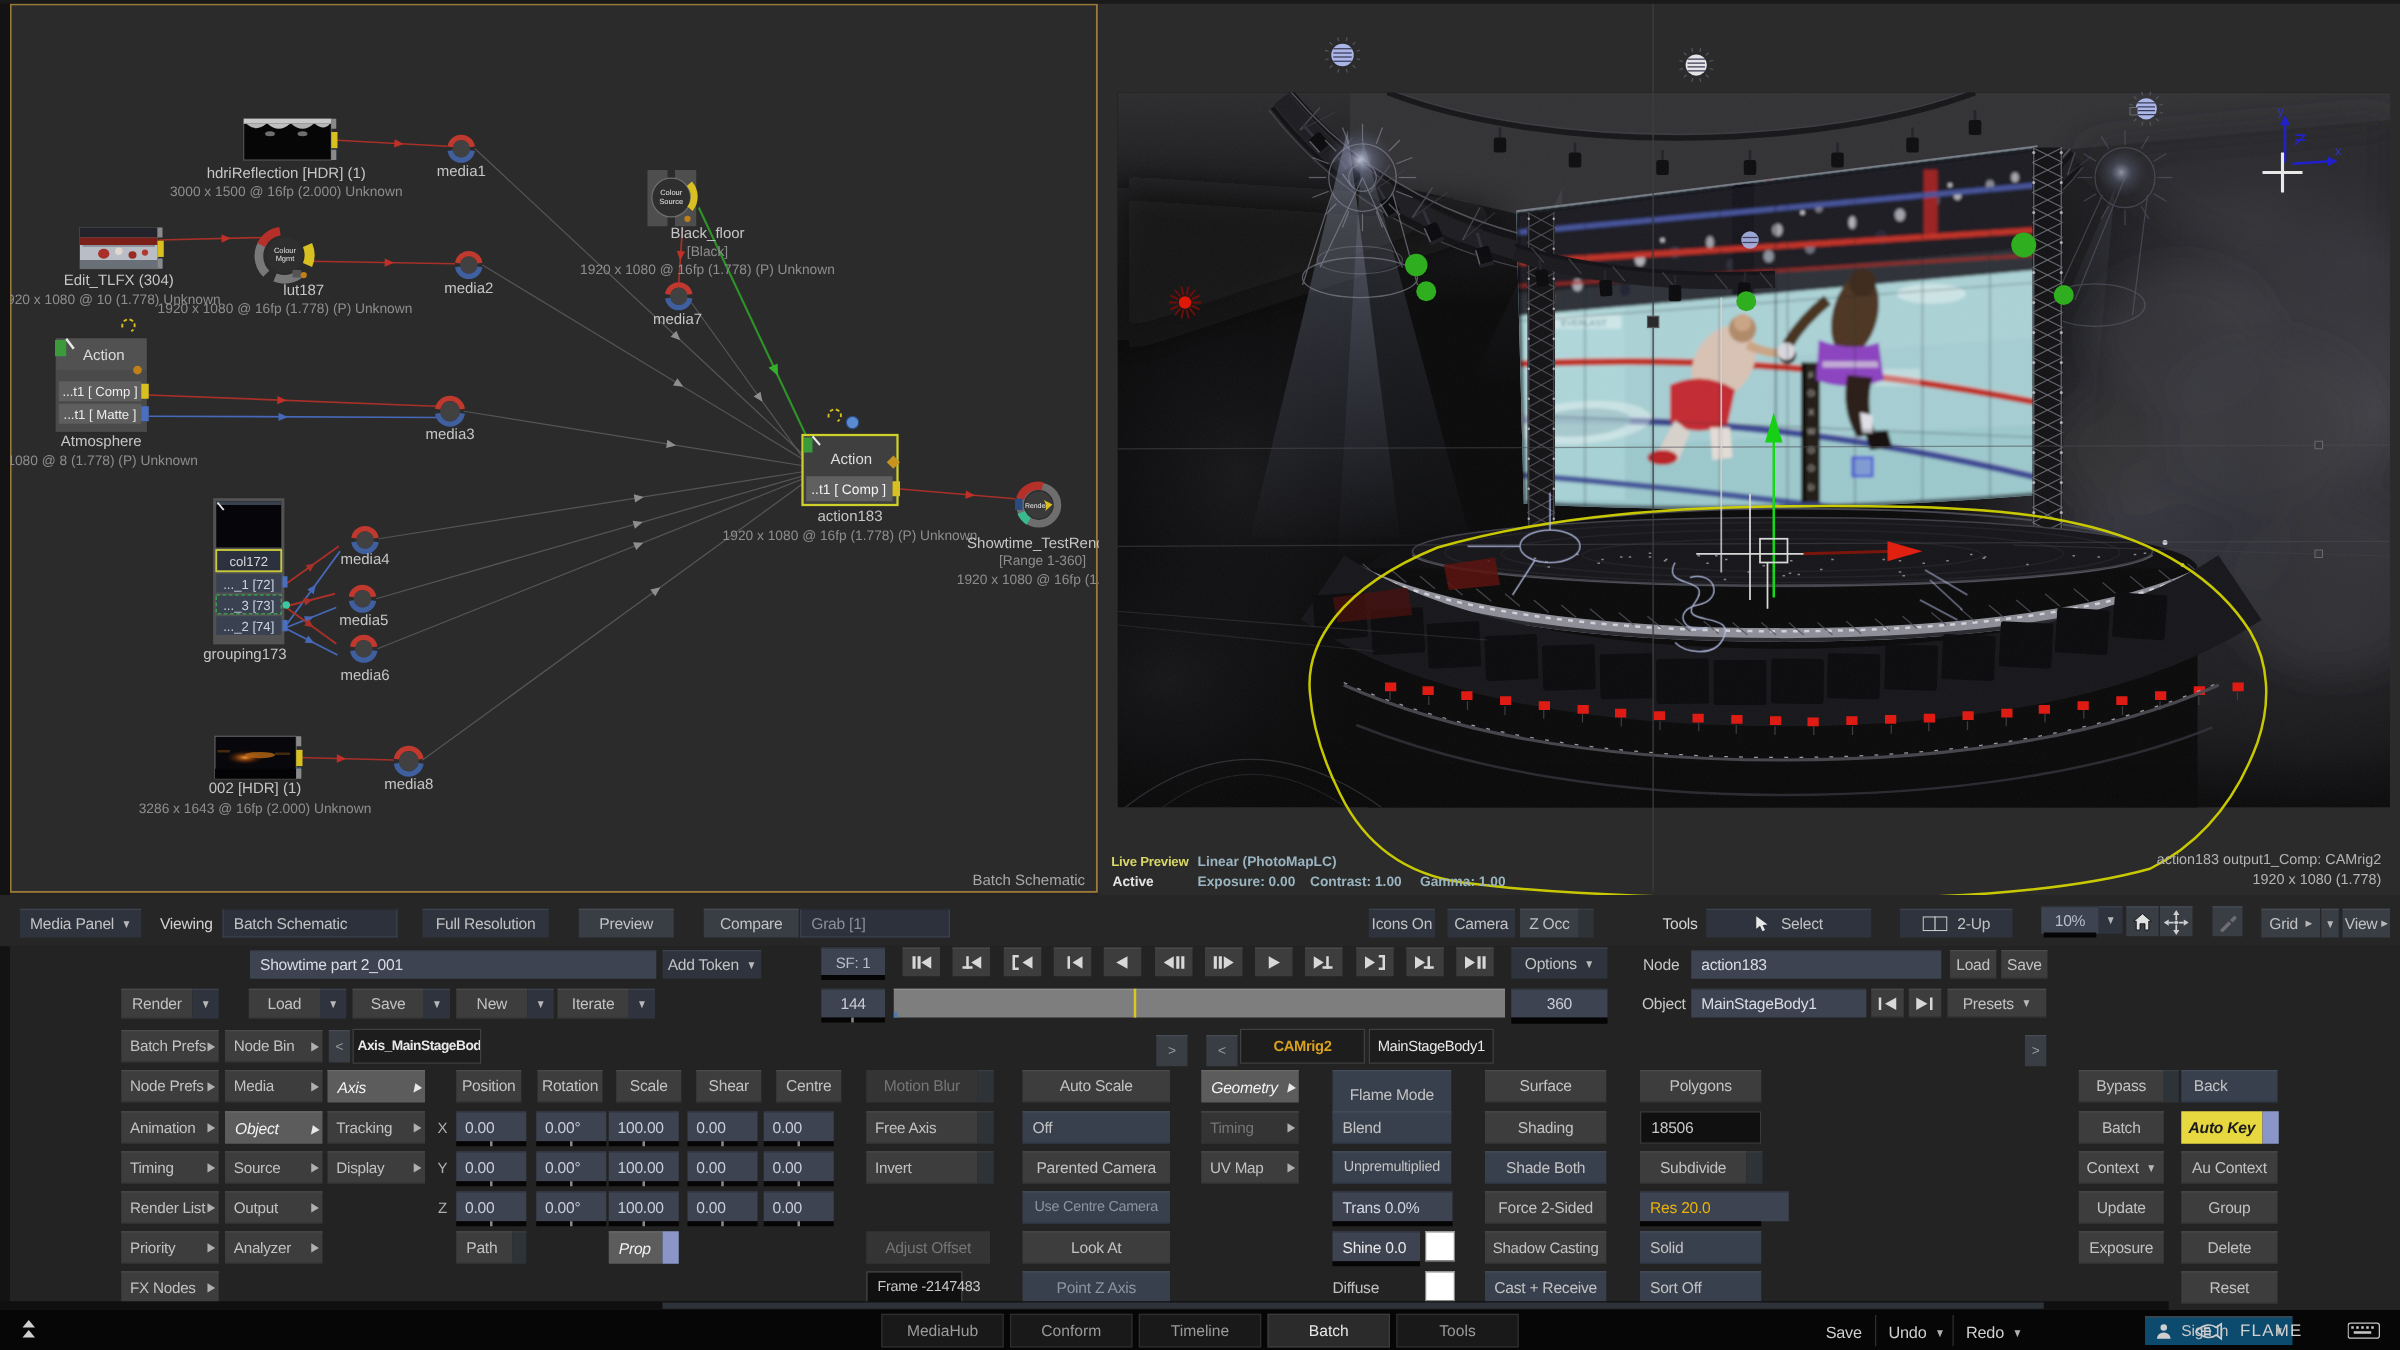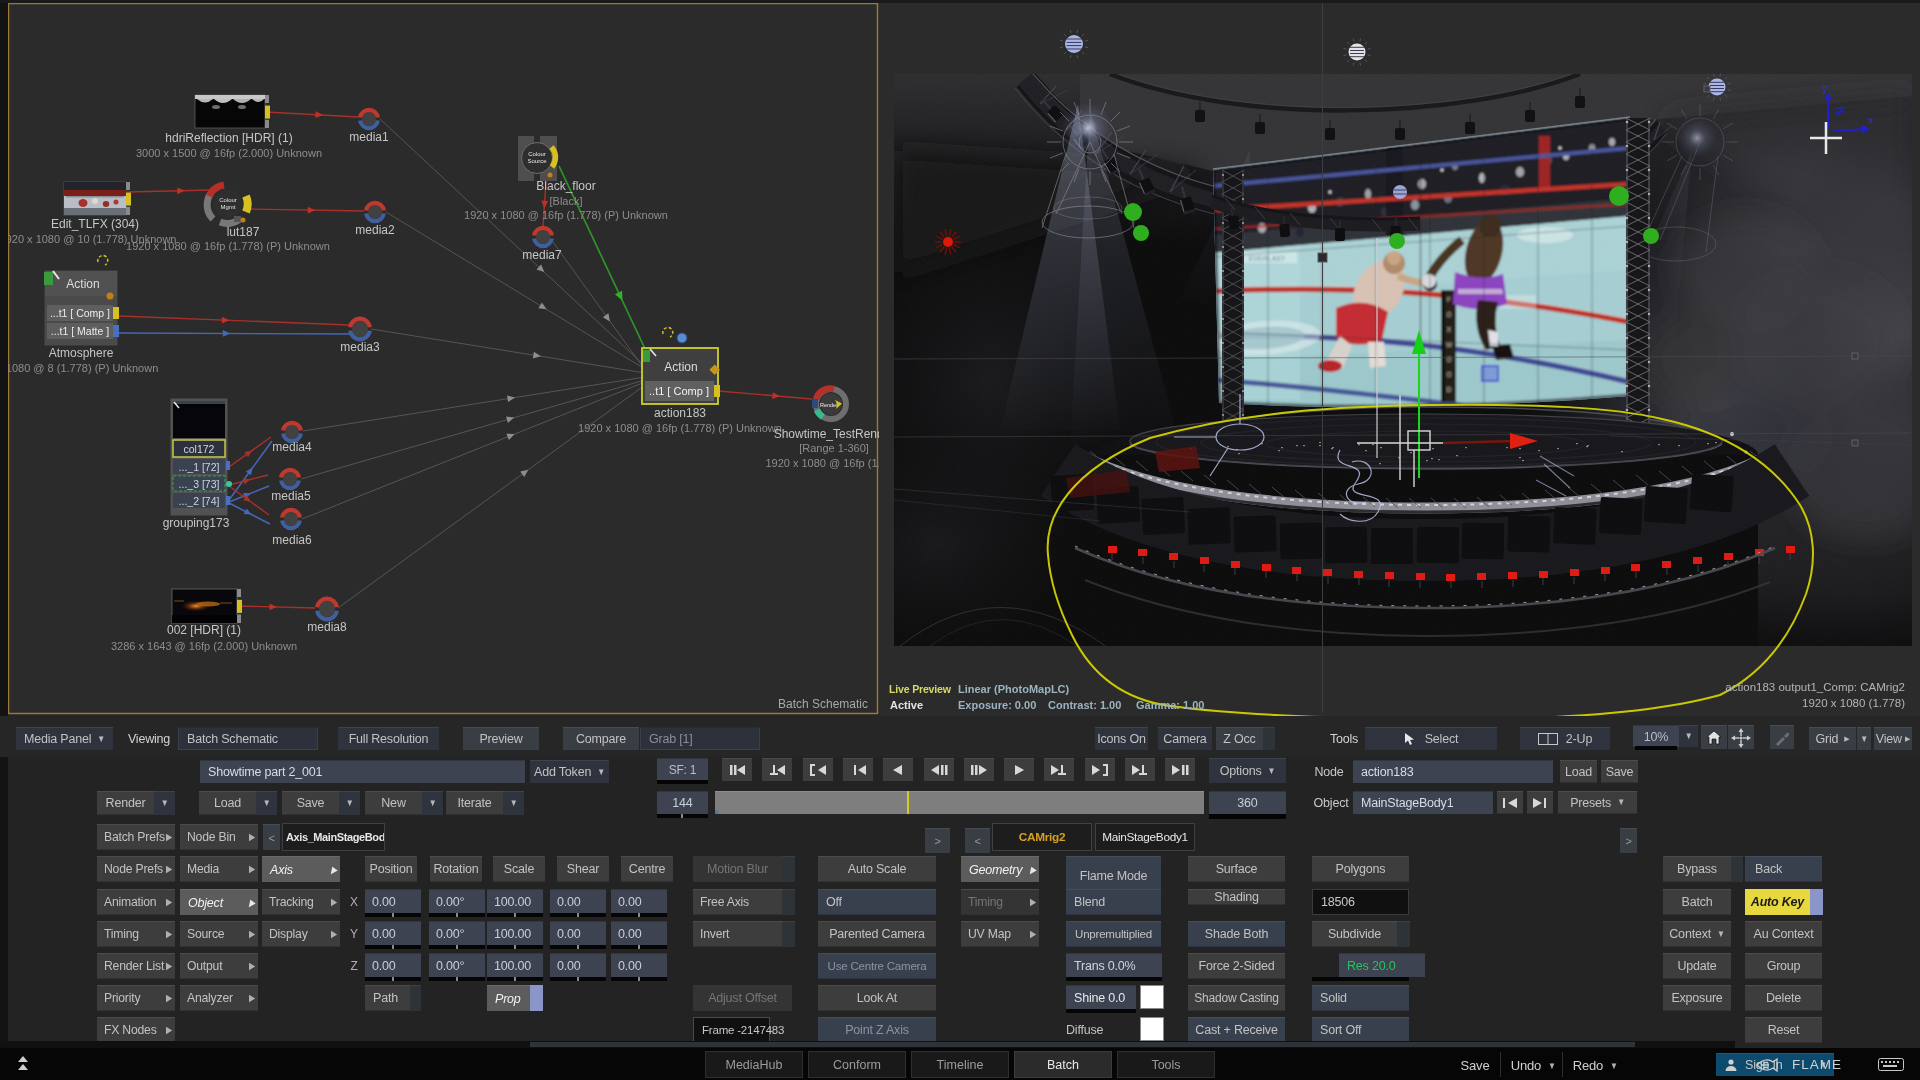--- a/index.html
+++ b/index.html
@@ -1400,21 +1400,21 @@
     <div class="ul" style="left:611px;top:977px;width:56px;height:4px;"></div>
     <div class="tick" style="left:638px;top:977px;width:2px;height:4px;"></div>
     <div class="b mb" style="left:97px;top:889px;width:78px;height:26px;">Animation<span class="rarr">▶</span></div>
     <div class="b sel" style="left:180px;top:889px;width:78px;height:26px;">Object<span class="rarr" style="color:#e8e8e8">▶</span></div>
     <div class="b mb" style="left:262px;top:889px;width:78px;height:26px;">Tracking<span class="rarr">▶</span></div>
     <div class="b mb" style="left:693px;top:889px;width:89px;height:26px;">Free Axis</div>
     <div class="b tg" style="left:782px;top:889px;width:13px;height:26px;"></div>
     <div class="b bb fldl" style="left:818px;top:889px;width:118px;height:26px;">Off</div>
     <div class="b mb dim" style="left:961px;top:889px;width:78px;height:26px;background:#343434;">Timing<span class="rarr">▶</span></div>
     <div class="b bb fldl" style="left:1066px;top:889px;width:95px;height:26px;">Blend</div>
-    <div class="b hd" style="left:1188px;top:889px;width:97px;height:16px;">Shading</div>
+    <div class="b hd" style="left:1188px;top:889px;width:97px;height:26px;">Shading</div>
     <div class="b blk" style="left:1312px;top:889px;width:97px;height:26px;">18506</div>
     <div class="b hd" style="left:1663px;top:889px;width:68px;height:26px;">Batch</div>
     <div class="b " style="left:1745px;top:889px;width:65px;height:26px;background:#e8d840;color:#1a1a1a;font-style:italic;font-weight:bold;">Auto Key</div>
     <div class="b " style="left:1810px;top:889px;width:13px;height:26px;background:#8a96c8;"></div>
     <div class="b mb" style="left:97px;top:921px;width:78px;height:26px;">Timing<span class="rarr">▶</span></div>
     <div class="b mb" style="left:180px;top:921px;width:78px;height:26px;">Source<span class="rarr">▶</span></div>
     <div class="b mb" style="left:262px;top:921px;width:78px;height:26px;">Display<span class="rarr">▶</span></div>
     <div class="b mb" style="left:693px;top:921px;width:89px;height:26px;">Invert</div>
     <div class="b tg" style="left:782px;top:921px;width:13px;height:26px;"></div>
     <div class="b hd" style="left:818px;top:921px;width:118px;height:26px;">Parented Camera</div>
@@ -1424,21 +1424,21 @@
     <div class="b hd" style="left:1312px;top:921px;width:85px;height:26px;">Subdivide</div>
     <div class="b tg" style="left:1397px;top:921px;width:13px;height:26px;"></div>
     <div class="b hd" style="left:1663px;top:921px;width:68px;height:26px;">Context<span class="arr" style="transform:scaleY(1.2)">▼</span></div>
     <div class="b hd" style="left:1745px;top:921px;width:77px;height:26px;">Au Context</div>
     <div class="b mb" style="left:97px;top:953px;width:78px;height:26px;">Render List<span class="rarr">▶</span></div>
     <div class="b mb" style="left:180px;top:953px;width:78px;height:26px;">Output<span class="rarr">▶</span></div>
     <div class="b bb" style="left:818px;top:953px;width:118px;height:26px;color:#8a94a2;font-size:11.5px;">Use Centre Camera</div>
     <div class="b fld fldl" style="left:1066px;top:953px;width:96px;height:24px;color:#d0d6e0;">Trans 0.0%</div>
     <div class="ul" style="left:1066px;top:977px;width:96px;height:4px;"></div>
     <div class="b hd" style="left:1188px;top:953px;width:97px;height:26px;">Force 2-Sided</div>
-    <div class="b fld fldl" style="left:1312px;top:953px;width:86px;height:24px;color:#22c55e;margin-left:27px;">Res 20.0</div>
+    <div class="b fld fldl" style="left:1312px;top:953px;width:119px;height:24px;color:#eab308;">Res 20.0</div>
     <div class="ul" style="left:1312px;top:977px;width:97px;height:4px;"></div>
     <div class="b hd" style="left:1663px;top:953px;width:68px;height:26px;">Update</div>
     <div class="b hd" style="left:1745px;top:953px;width:77px;height:26px;">Group</div>
     <div class="b mb" style="left:97px;top:985px;width:78px;height:26px;">Priority<span class="rarr">▶</span></div>
     <div class="b mb" style="left:180px;top:985px;width:78px;height:26px;">Analyzer<span class="rarr">▶</span></div>
     <div class="b hd fldl" style="left:365px;top:985px;width:45px;height:26px;">Path</div>
     <div class="b tg" style="left:410px;top:985px;width:11px;height:26px;"></div>
     <div class="b sel" style="left:487px;top:985px;width:43px;height:26px;">Prop</div>
     <div class="b " style="left:530px;top:985px;width:13px;height:26px;background:#8a96c8;"></div>
     <div class="b dim" style="left:693px;top:985px;width:99px;height:26px;">Adjust Offset</div>

